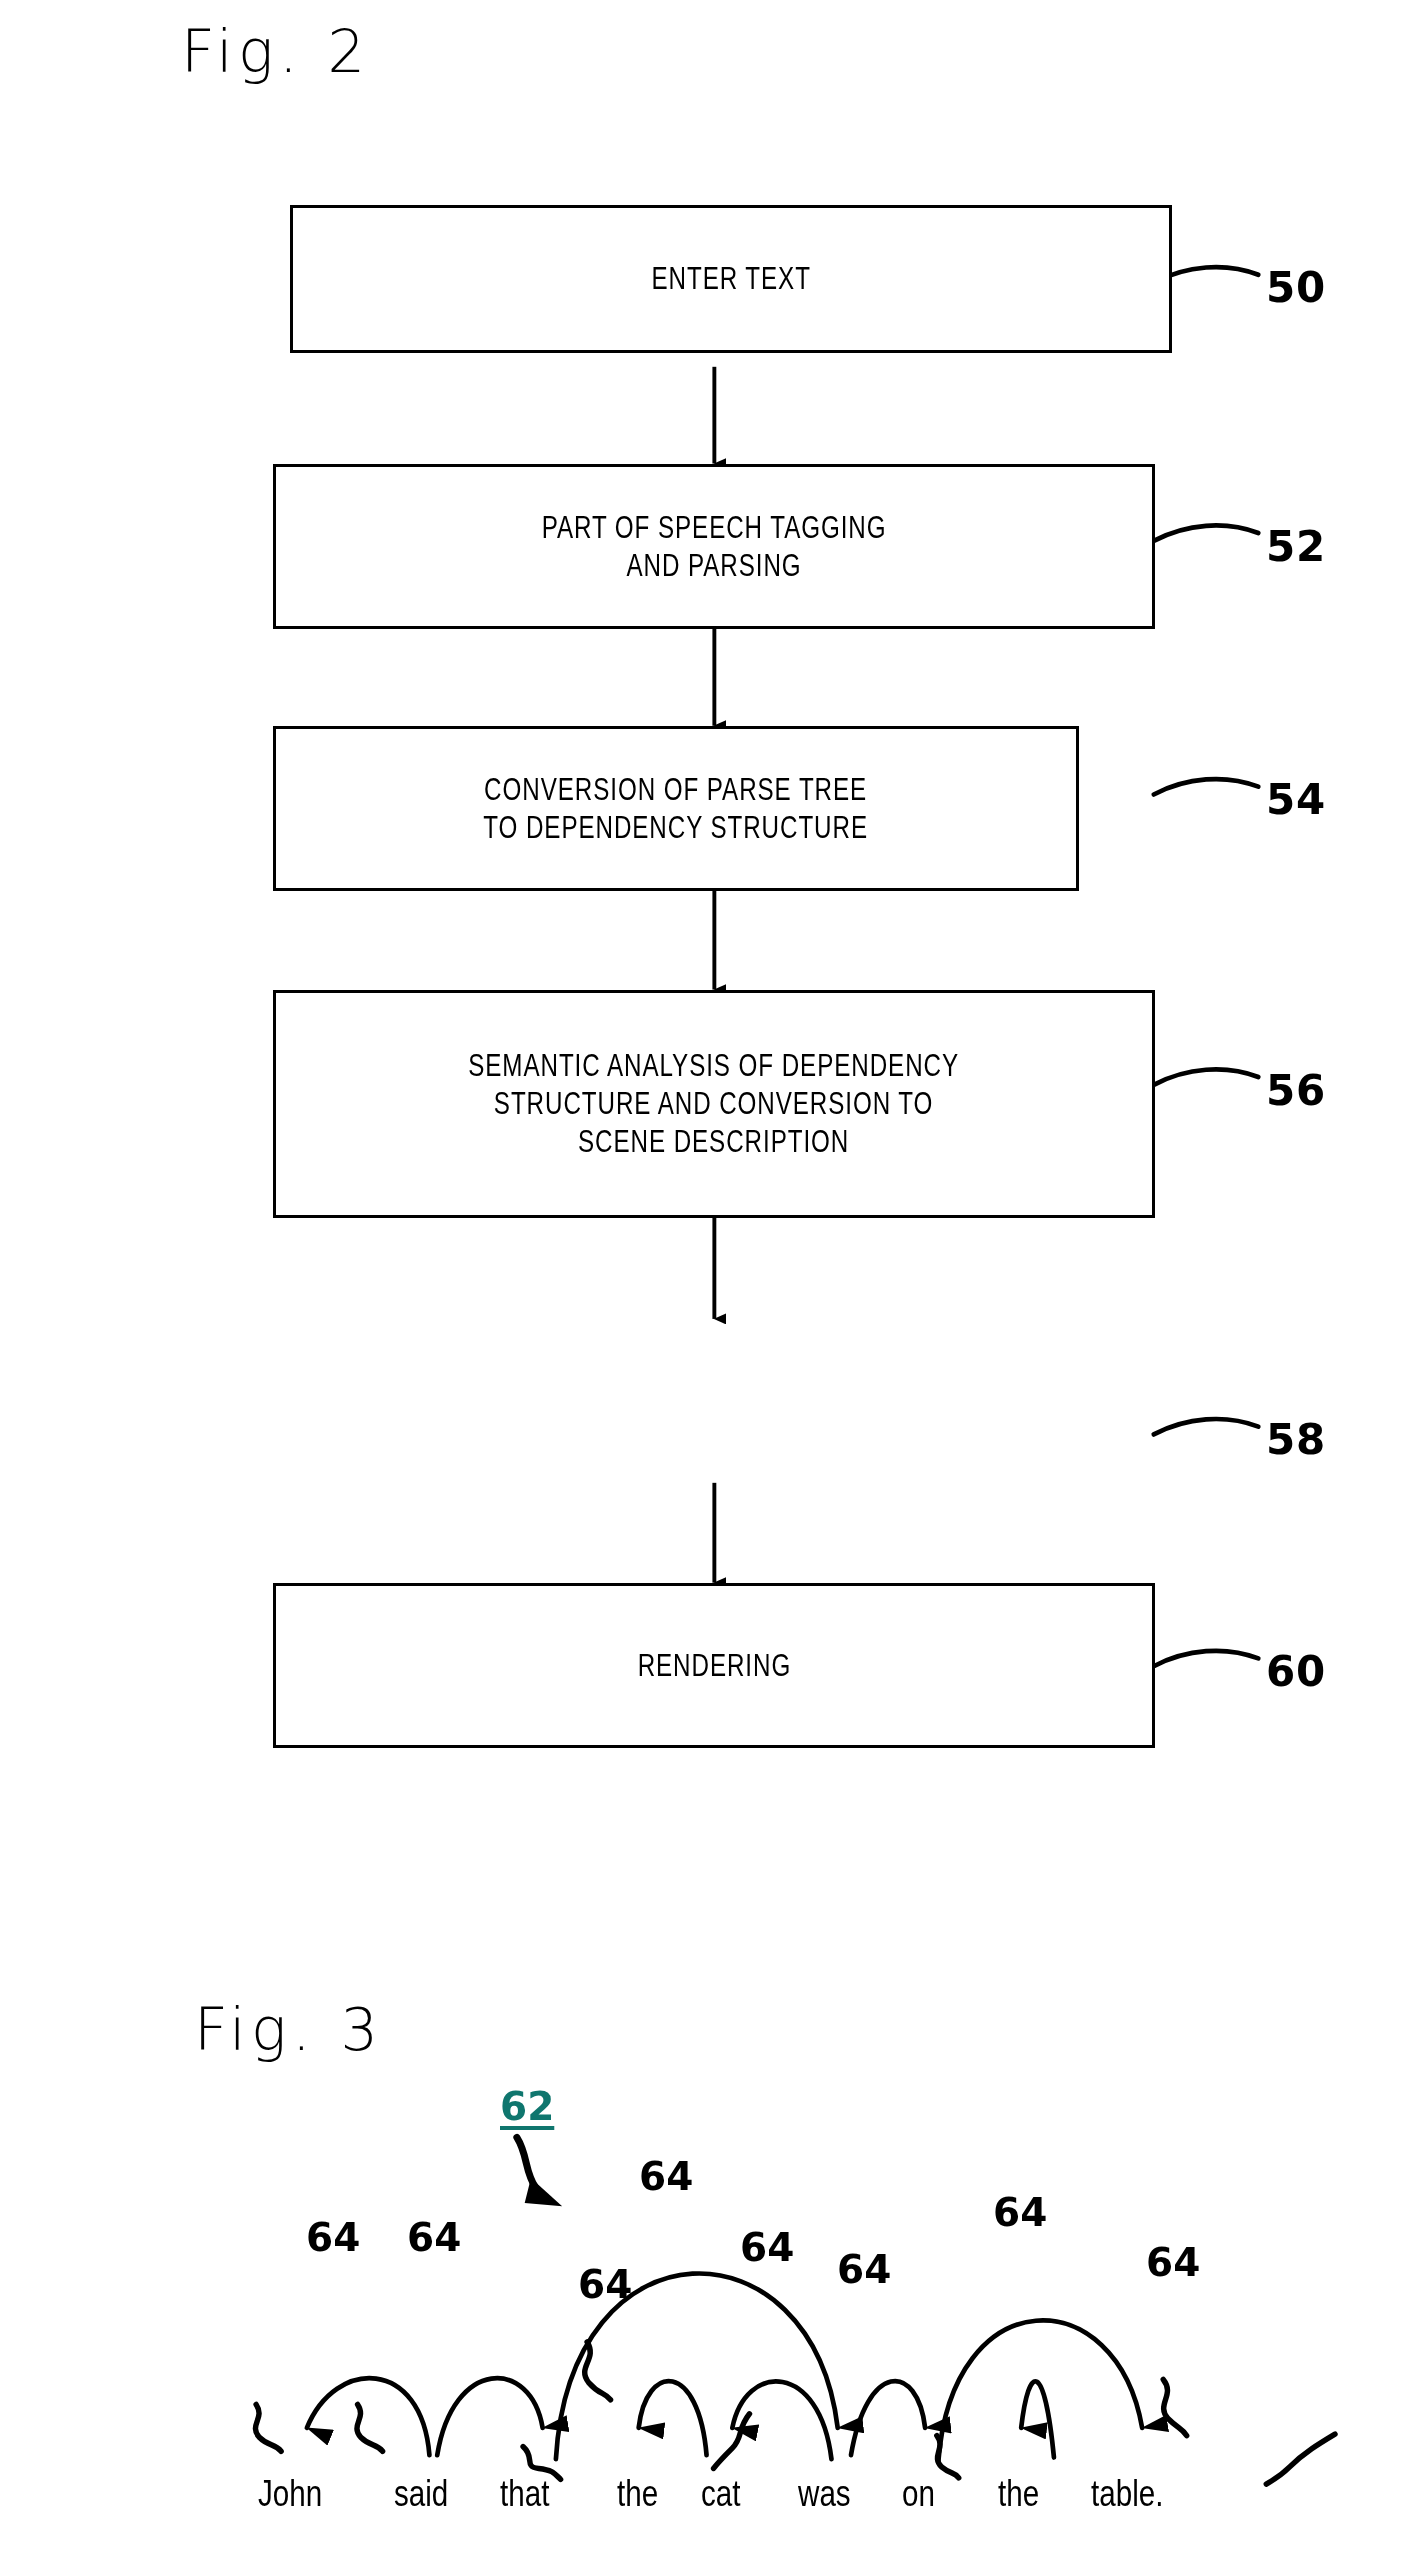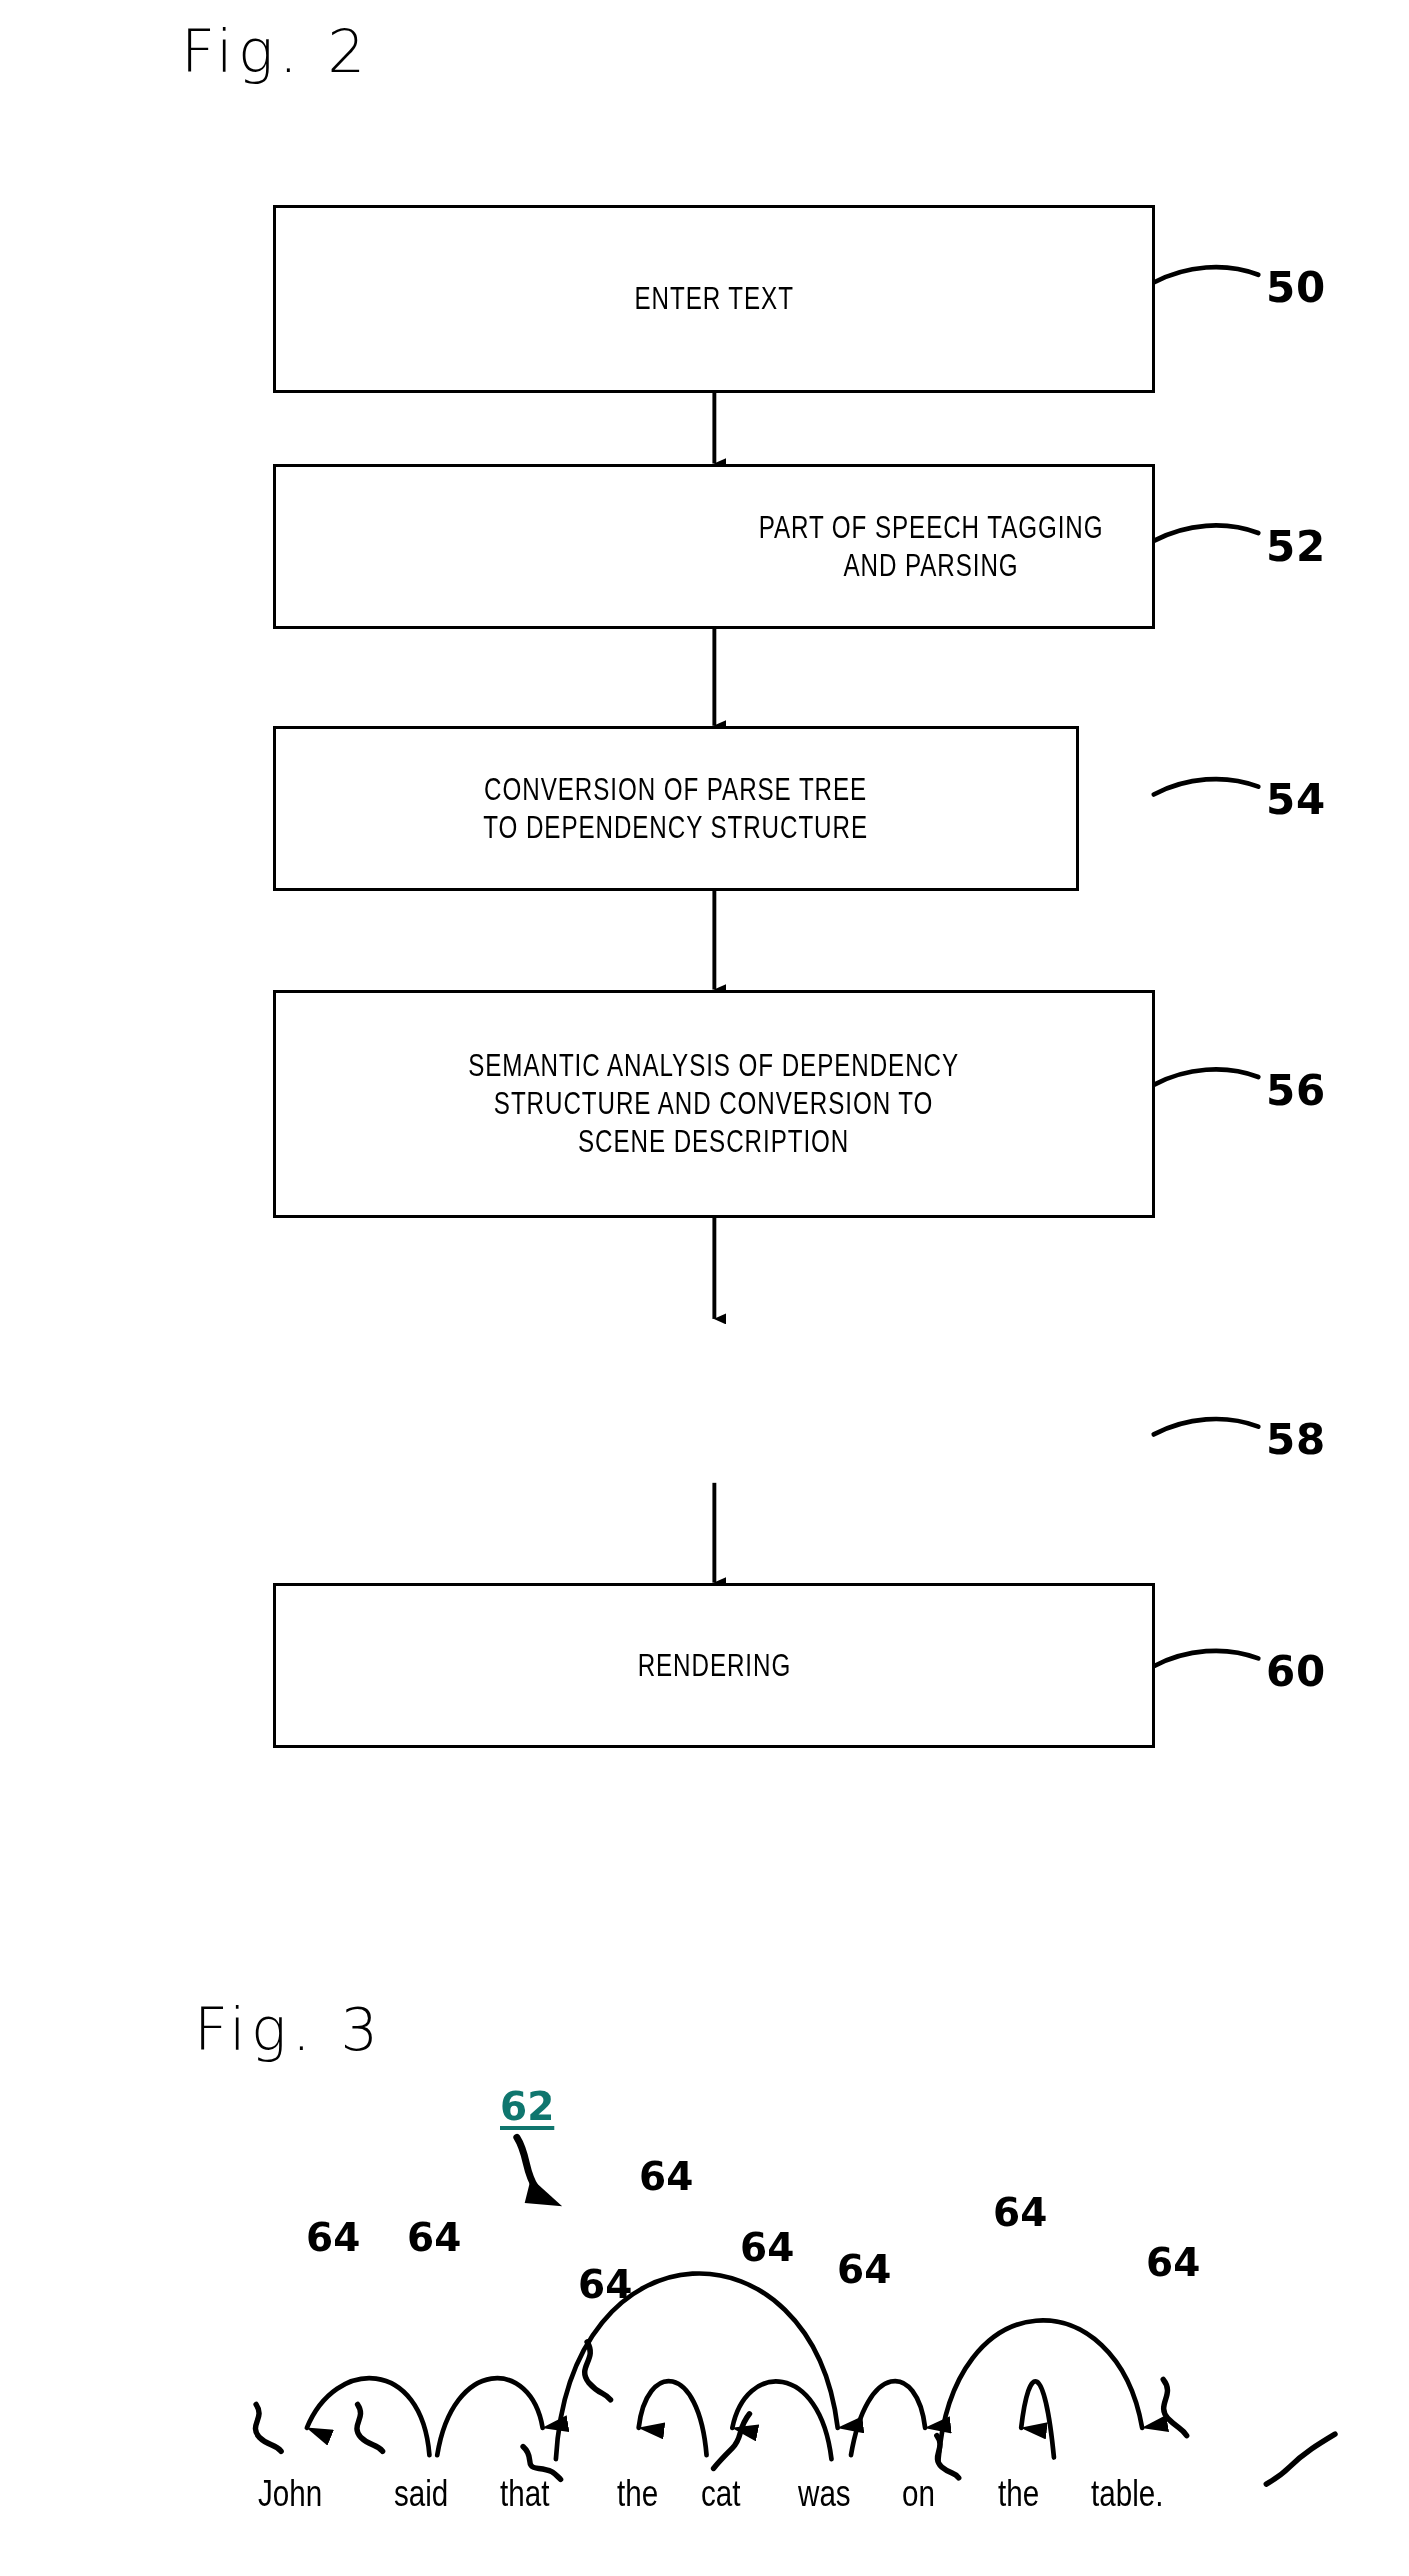--- a/index.html
+++ b/index.html
@@ -124,28 +124,28 @@
     <g stroke="#000" stroke-width="6" fill="none" stroke-linecap="round">
       <path d="M1478,362 C1520,340 1570,336 1612,352"></path>
       <path d="M1478,693 C1520,671 1570,667 1612,683"></path>
       <path d="M1478,1018 C1520,996 1570,992 1612,1008"></path>
       <path d="M1478,1390 C1520,1368 1570,1364 1612,1380"></path>
       <path d="M1478,1838 C1520,1816 1570,1812 1612,1828"></path>
       <path d="M1478,2135 C1520,2113 1570,2109 1612,2125"></path>
     </g>
   </svg>
 
-  <div class="flow-box" style="left:273px; top:205px; width:882px; height:188px;">
+  <div class="flow-box" style="left:290px; top:205px; width:882px; height:148px;">
     <div>
       <div class="box-text">ENTER TEXT</div>
     </div>
   </div>
   <div class="ref-num" style="left:1266px; top:255px;">50</div>
 
-  <div class="flow-box" style="left:273px; top:464px; width:882px; height:165px;justify-content:flex-end;">
+  <div class="flow-box" style="left:273px; top:464px; width:882px; height:165px;">
     <div>
       <div class="box-text">PART OF SPEECH TAGGING</div>
       <div class="box-text">AND PARSING</div>
     </div>
   </div>
   <div class="ref-num" style="left:1266px; top:514px;">52</div>
 
   <div class="flow-box" style="left:273px; top:726px; width:806px; height:165px;">
     <div>
       <div class="box-text">CONVERSION OF PARSE TREE</div>

